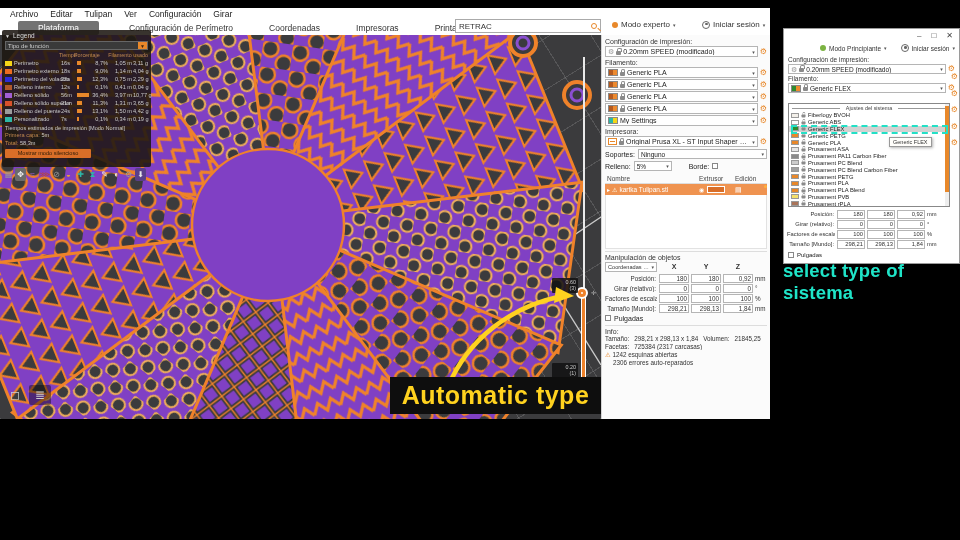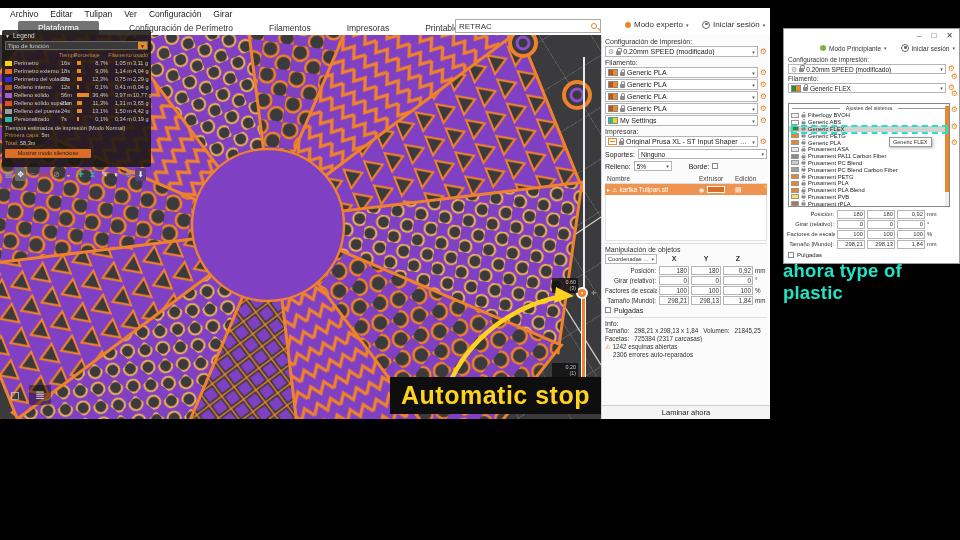--- a/index.html
+++ b/index.html
@@ -113,30 +113,30 @@
       <span class="menu-item">Editar</span>
       <span class="menu-item">Tulipan</span>
       <span class="menu-item">Ver</span>
       <span class="menu-item">Configuración</span>
       <span class="menu-item">Girar</span>
     </div>
 
   <div class="tabbar">
     <span class="tab active">Plataforma</span>
     <span class="tab">Configuración de Perímetro</span>
-    <span class="tab">Filamentos</span>
+    <span class="tab">Coordenadas</span>
     <span class="tab">Impresoras</span>
     <span class="tab">Printables</span>
   </div>
 
   <div class="searchwrap">
     <input value="RETRAC" style="">
     <span class="mag"></span>
   </div>
-  <div class="topctl" style="left:625px">
+  <div class="topctl" style="left:612px">
     <span class="dot" style="background:#e8882a"></span>
     <span>Modo experto</span>
     <span class="chevc">▾</span>
   </div>
   <div class="topctl" style="left:702px">
     <span class="person"></span>
     <span>Iniciar sesión</span>
     <span class="chevc">▾</span>
   </div>
 
@@ -542,26 +542,25 @@
       </div>
     <div class="info-line">
         <span>Facetas:</span>
         <span>725384 (2317 carcasas)</span>
       </div>
     <div class="warn">
       <div><span class="wicon">⚠</span> <span>1242 esquinas abiertas</span></div>
       <div style="padding-left:8px">2306 errores auto-reparados</div>
     </div>
     <div style="flex:1"></div>
-    <div class="slicebar">Laminar ahora</div>
   </div>
 </div>
 
 <div class="autostop">
-    <span>Automatic stop</span>
+    <span>Automatic type</span>
   </div>
 
 <div class="ow">
   <div class="ow-title">
     <span>–</span>
     <span>□</span>
     <span>✕</span>
   </div>
   <div class="ow-mode">
     <span class="dot" style="background:#7cb342"></span>
@@ -729,13 +728,13 @@
         <span class="vbox">1,84</span>
         <span>mm</span>
       </div>
     </div>
   <div class="inline-row" style="position:absolute;left:4px;top:222px">
     <span class="cb"></span>
     <span style="font-size:6px">Pulgadas</span>
   </div>
 </div>
 
-<div class="sel-plastic">ahora type of plastic</div>
+<div class="sel-plastic">select type of sistema</div>
 
 </body></html>

